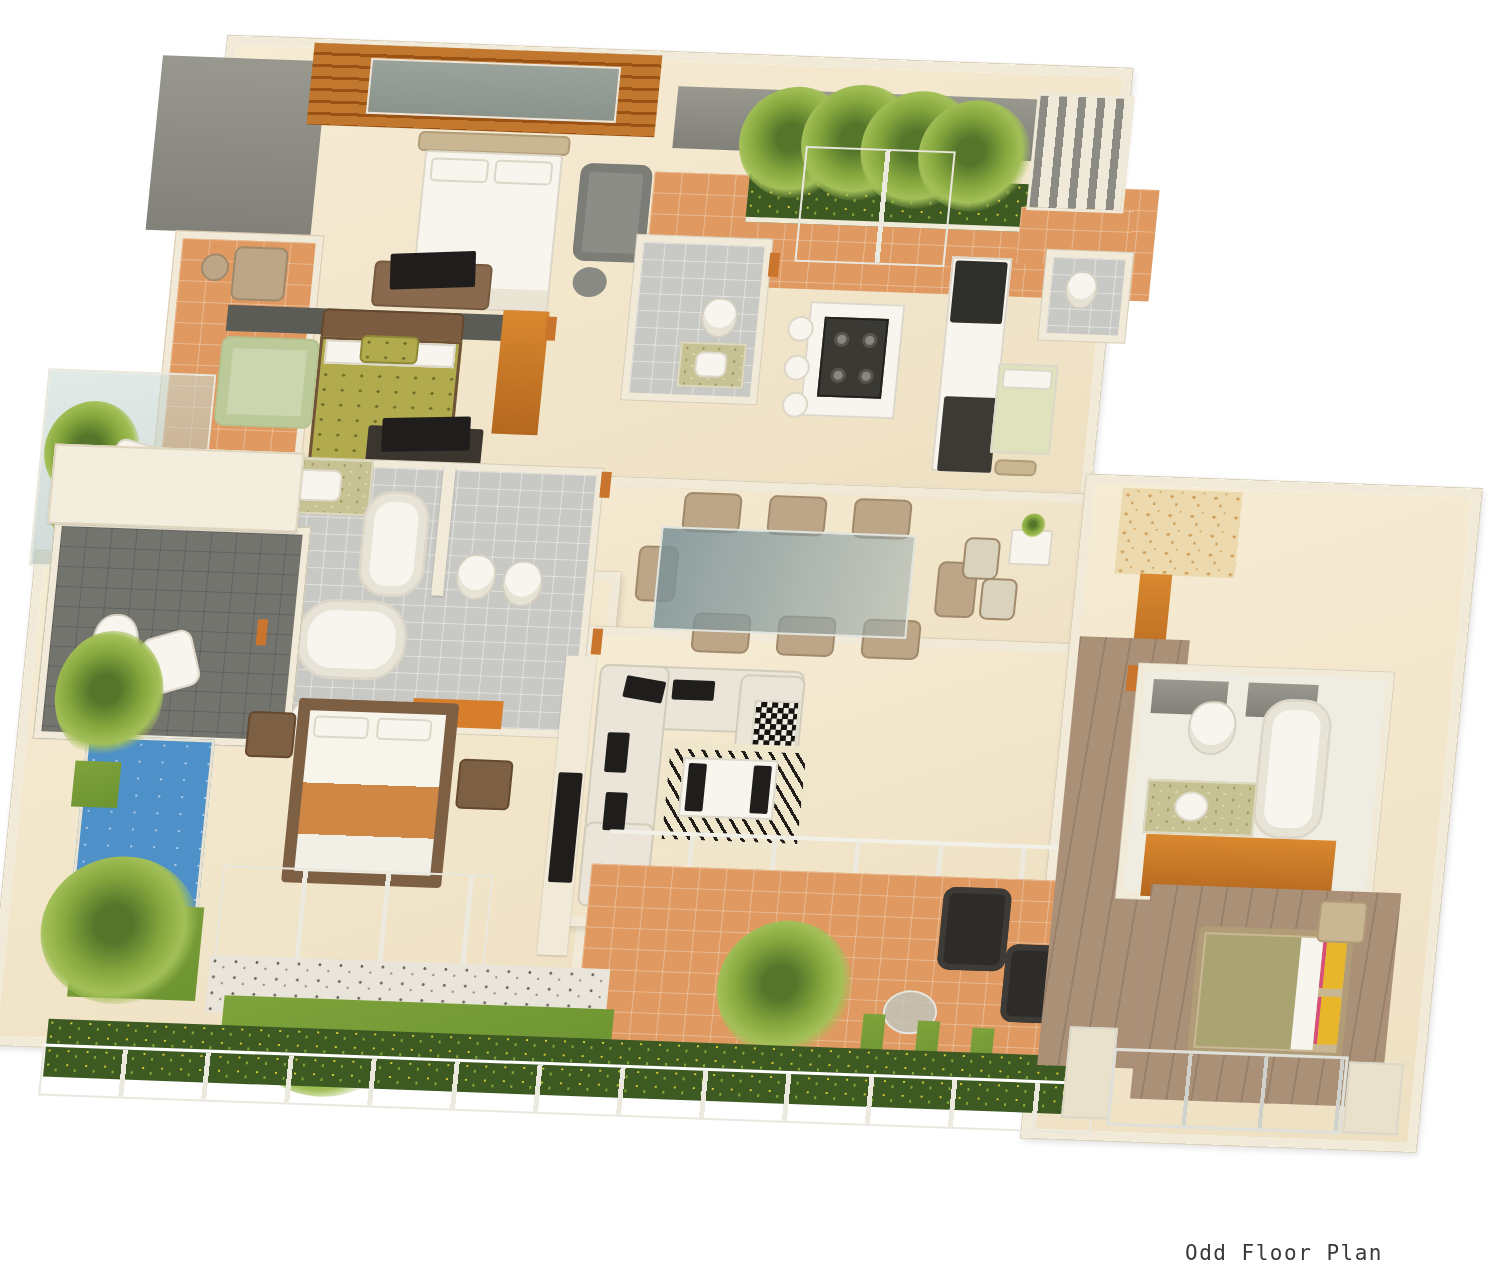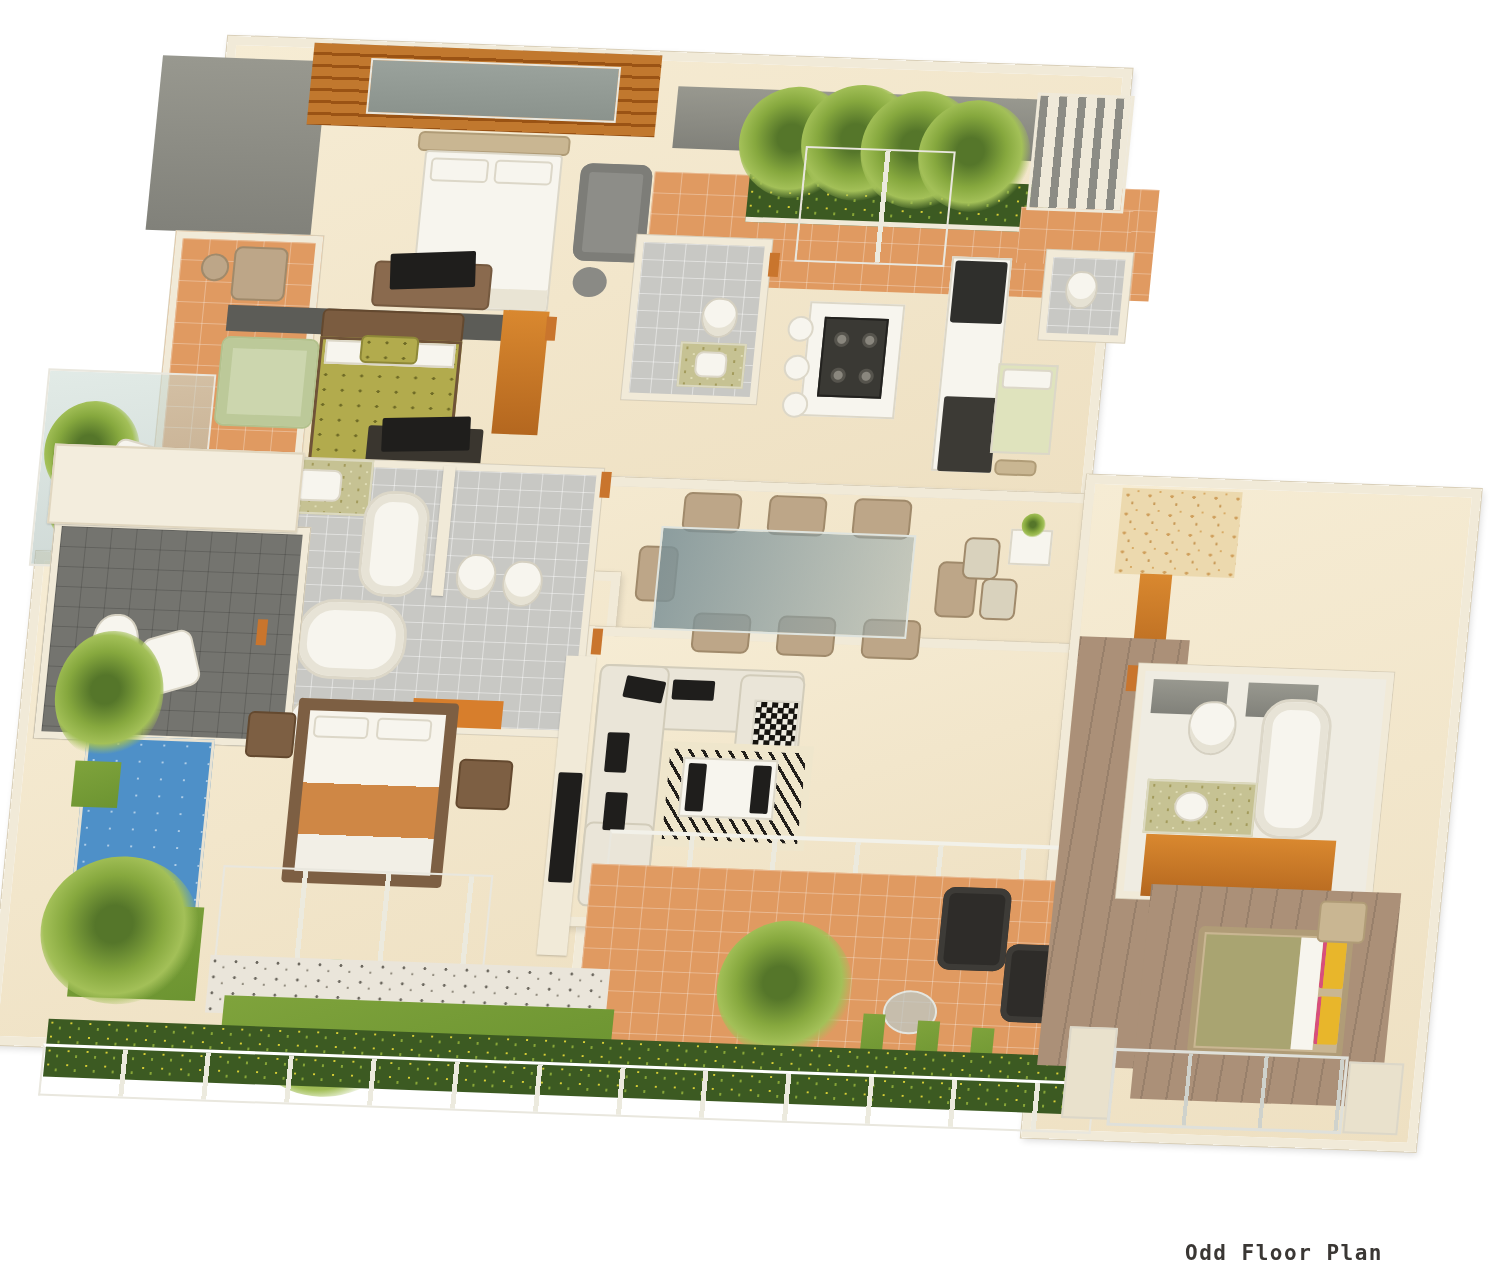--- a/index.html
+++ b/index.html
@@ -62,21 +62,21 @@
         radial-gradient(circle 7px at 45px 56px,#8a877e 0 4px,#56544d 5px 7px,transparent 8px);}
   .gtable{background:linear-gradient(100deg,rgba(122,144,150,.85),rgba(162,177,177,.55));border:2px solid #dfe4df;}
   .olive{background-color:#b2ab4d;
         background-image:radial-gradient(circle 2.5px at 6px 5px,#6f6b26 60%,transparent 66%);background-size:18px 15px;}
   .tv{background:#1f1e1c;border-radius:2px;}
   .rugfoyer{background-color:#ecd9ae;
         background-image:radial-gradient(circle 3px at 6px 7px,#cf9f5c 50%,transparent 62%),
         radial-gradient(circle 2px at 16px 3px,#d8ab66 50%,transparent 62%),
         radial-gradient(circle 2.5px at 11px 15px,#c89a58 50%,transparent 62%);background-size:22px 19px;}
   .artbw{background:repeating-conic-gradient(#15130f 0 25%,#efece1 0 50%);background-size:11px 11px;border:2px solid #dcd8ca;}
-  #caption{position:absolute;color:var(--caption,#3a3734);font-size:21px;letter-spacing:1.5px;white-space:nowrap;font-weight:bold;}
+  #caption{position:absolute;color:var(--caption,#3a3734);font-size:21px;letter-spacing:1.5px;white-space:nowrap;}
 </style>
 </head>
 <body>
 
 <div id="stage">
   <div id="plan">
 
     <div class="z base" style="left:140px;top:18px;width:905px;height:435px;"></div>
     <div class="z base" style="left:185px;top:445px;width:960px;height:215px;"></div>
     <div class="z base" style="left:0px;top:540px;width:585px;height:495px;"></div>

